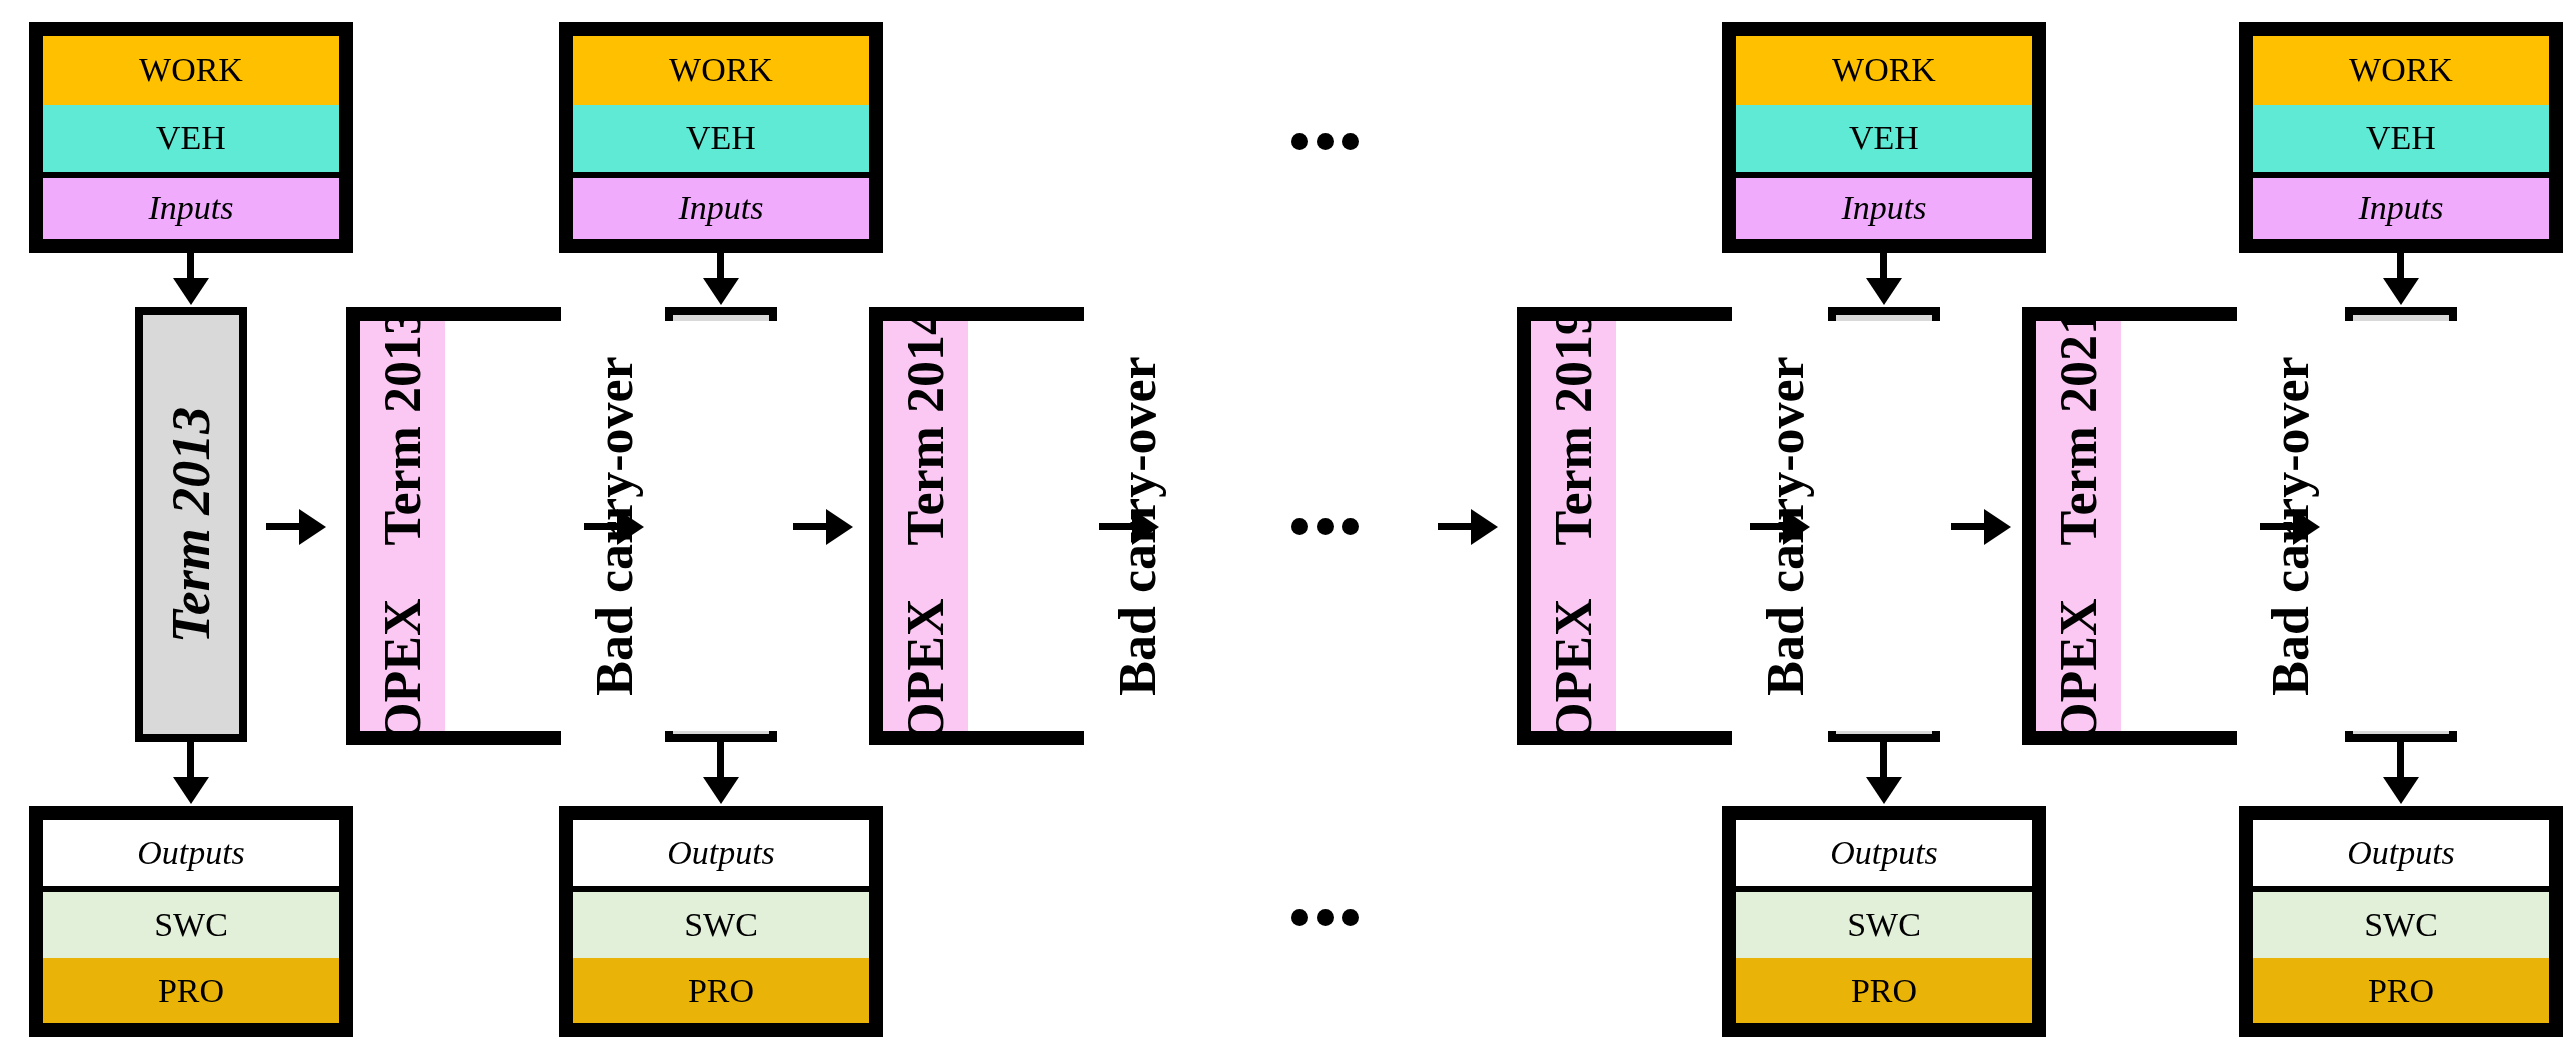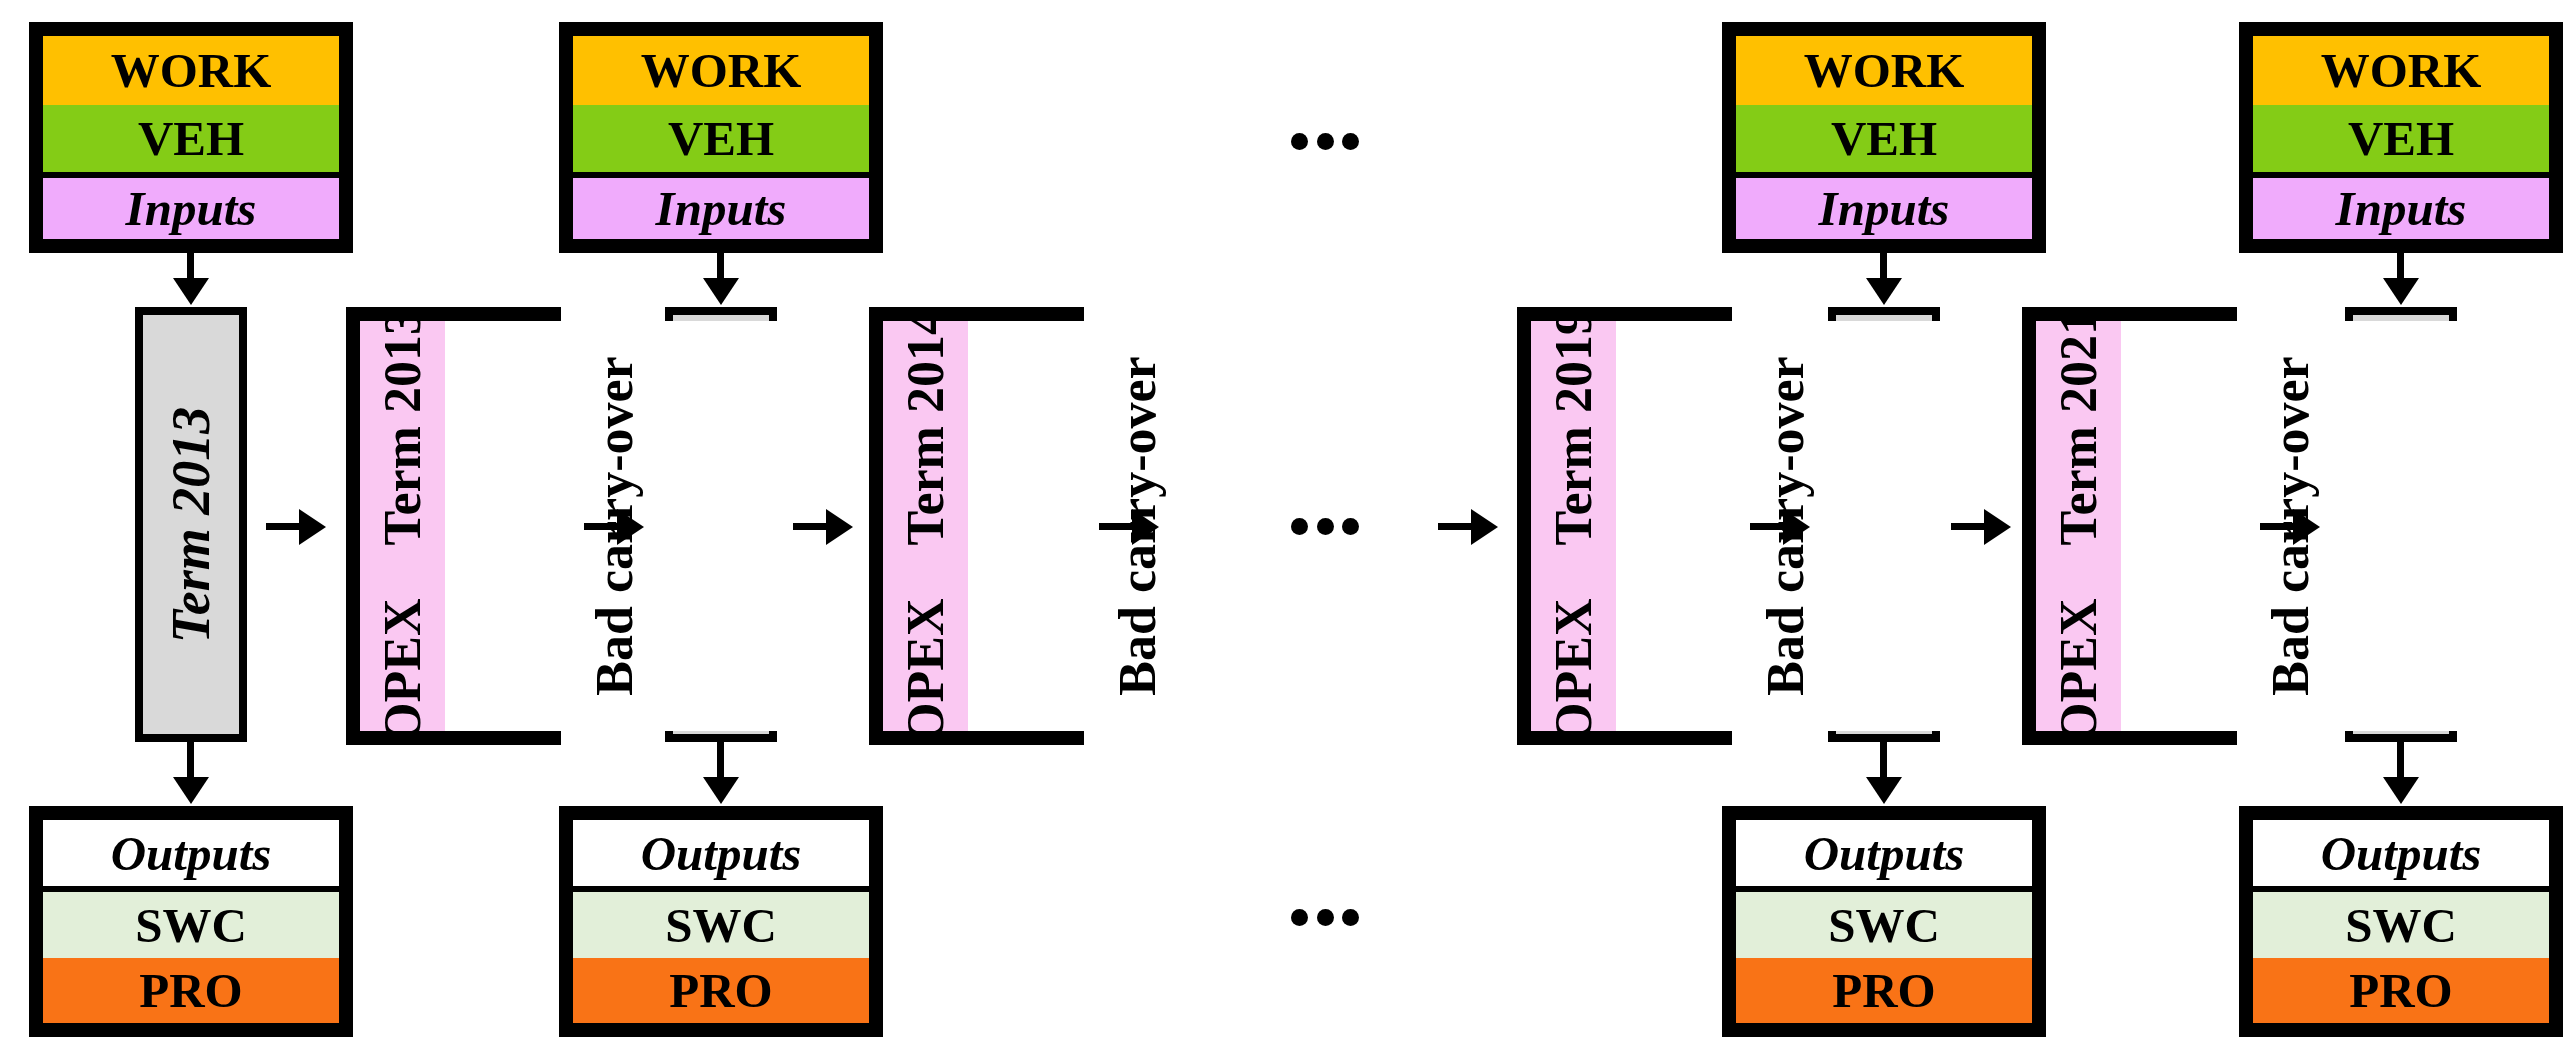--- a/index.html
+++ b/index.html
@@ -8,27 +8,27 @@
     font-family:"Liberation Serif","DejaVu Serif",serif;color:#000;
     overflow:hidden;
   }
   
   .io-box{
     position:absolute;width:324px;height:231px;
     border:14.3px solid #000;box-sizing:border-box;background:#000;
     display:flex;flex-direction:column;
   }
   .band{display:flex;align-items:center;justify-content:center;
-        font-weight:bold;font-size:49px;line-height:1;}
+        font-weight:normal;font-size:34px;line-height:1;}
   .band-work{height:69px;background:#FFC000}
-  .band-veh{height:67px;background:#84cc16}
+  .band-veh{height:67px;background:#5eead4}
   .band-inputs{flex:1;background:#f0abfc;font-style:italic}
   .band-outputs{height:66px;background:#FFFFFF;font-style:italic}
   .band-swc{height:66px;background:#E2EFD9}
-  .band-pro{flex:1;background:#f97316}
+  .band-pro{flex:1;background:#eab308}
   .hdiv{height:6.4px;background:#000}
   
   .term-box{
     position:absolute;top:307px;width:112px;height:435px;
     border:8.6px solid #000;box-sizing:border-box;background:#D9D9D9;
     display:flex;align-items:center;justify-content:center;
   }
   .vtext{transform:rotate(-90deg);white-space:nowrap;line-height:1}
   .term-label{font-size:54px;font-weight:bold;font-style:italic}
   

